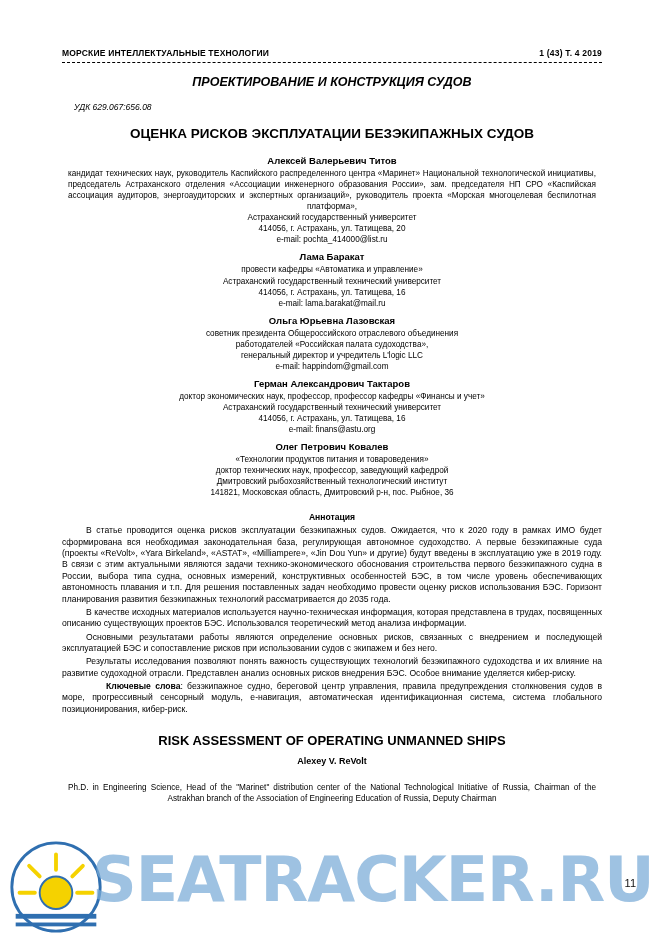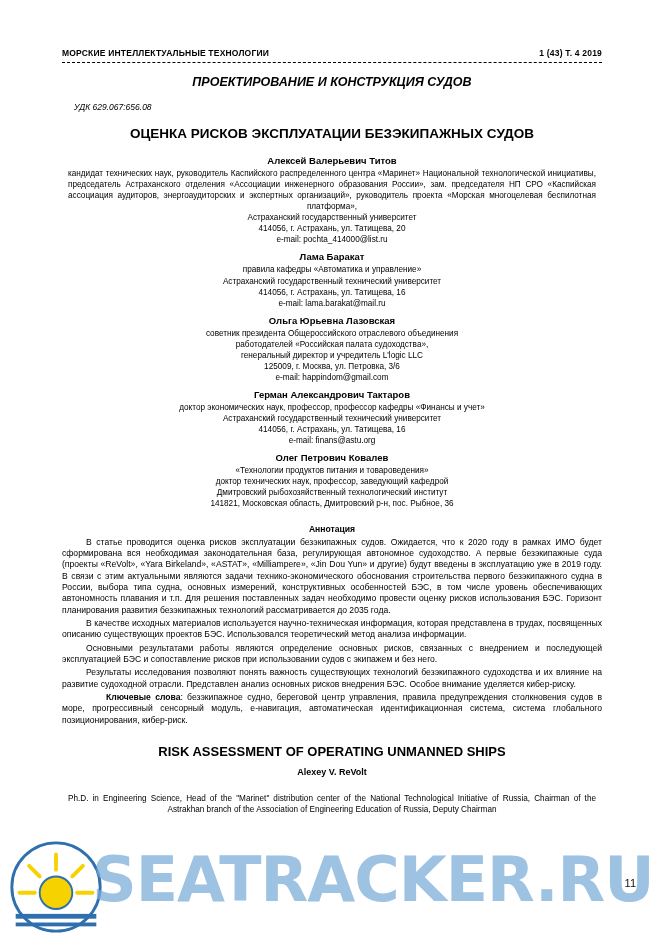--- a/index.html
+++ b/index.html
@@ -172,32 +172,31 @@
     <div>
       <div class="author-name">Алексей Валерьевич Титов</div>
       <div class="author-info justified">кандидат технических наук, руководитель Каспийского распределенного центра «Маринет» Национальной технологической инициативы, председатель Астраханского отделения «Ассоциации инженерного образования России», зам. председателя НП СРО «Каспийская ассоциация аудиторов, энергоаудиторских и экспертных организаций», руководитель проекта «Морская многоцелевая беспилотная платформа»,</div>
       <div class="author-info">Астраханский государственный университет</div>
       <div class="author-info">414056, г. Астрахань, ул. Татищева, 20</div>
       <div class="author-info">e-mail: pochta_414000@list.ru</div>
     </div>
 
     <div>
       <div class="author-name">Лама Баракат</div>
-      <div class="author-info">правила кафедры «Автоматика и управление»</div>
+      <div class="author-info">провести кафедры «Автоматика и управление»</div>
       <div class="author-info">Астраханский государственный технический университет</div>
       <div class="author-info">414056, г. Астрахань, ул. Татищева, 16</div>
       <div class="author-info">e-mail: lama.barakat@mail.ru</div>
     </div>
 
     <div>
       <div class="author-name">Ольга Юрьевна Лазовская</div>
       <div class="author-info">советник президента Общероссийского отраслевого объединения</div>
       <div class="author-info">работодателей «Российская палата судоходства»,</div>
       <div class="author-info">генеральный директор и учредитель L'logic LLC</div>
-      <div class="author-info">125009, г. Москва, ул. Петровка, 3/6</div>
       <div class="author-info">e-mail: happindom@gmail.com</div>
     </div>
 
     <div>
       <div class="author-name">Герман Александрович Тактаров</div>
       <div class="author-info">доктор экономических наук, профессор, профессор кафедры «Финансы и учет»</div>
       <div class="author-info">Астраханский государственный технический университет</div>
       <div class="author-info">414056, г. Астрахань, ул. Татищева, 16</div>
       <div class="author-info">e-mail: finans@astu.org</div>
     </div>

